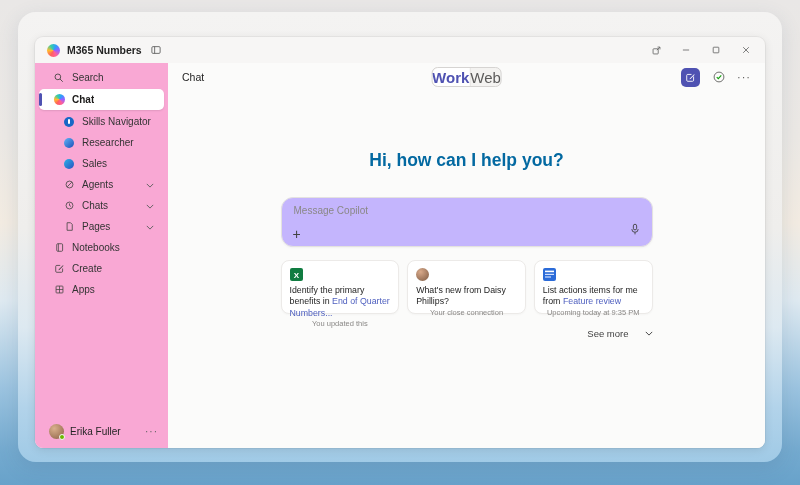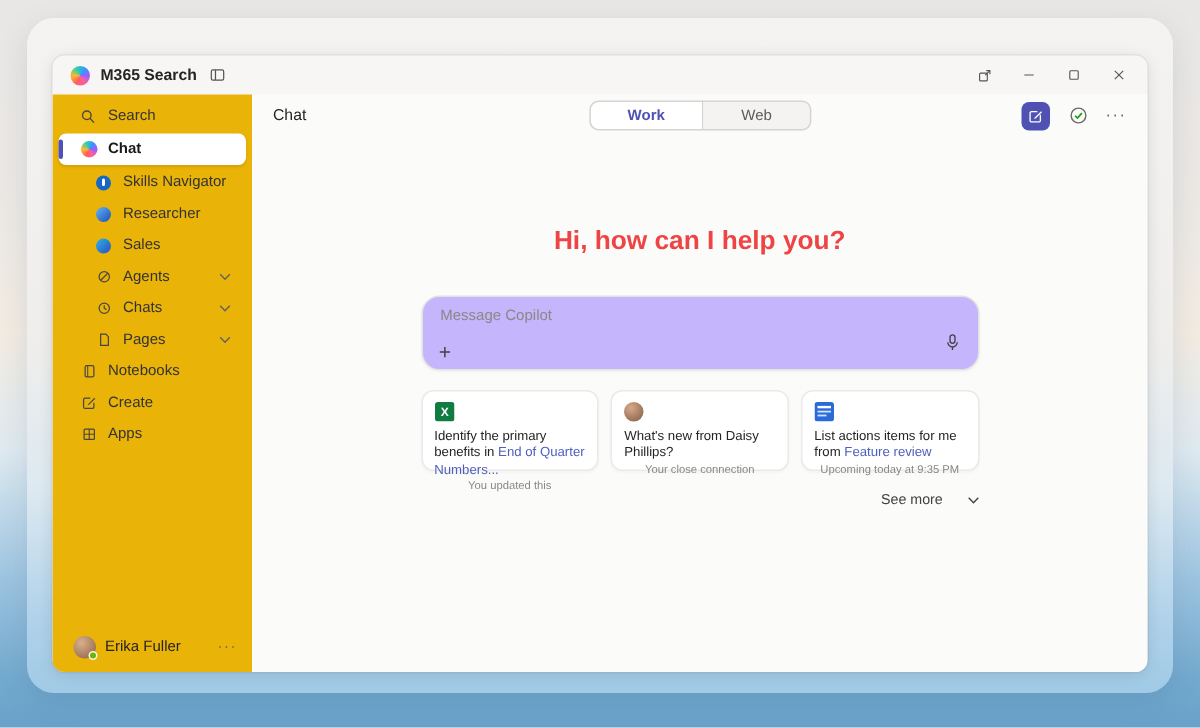--- a/index.html
+++ b/index.html
@@ -39,21 +39,21 @@
   }
   .win-controls { display:flex; align-items:center; gap:16px; }
   .win-btn { width:14px; height:14px; display:flex; align-items:center;
     justify-content:center; color:#555; cursor:default; }
   .icon-svg { display:block; }
 
   .window-body { flex:1; display:flex; min-height:0; }
 
   
   .sidebar {
-    width:133px; flex:0 0 133px; background:#eab308;
+    width:133px; flex:0 0 133px; background:#f9a8d4;
     display:flex; flex-direction:column; padding-top:4px; position:relative;
   }
   .side-item {
     height:19px; display:flex; align-items:center; gap:7px;
     padding:0 10px 0 14px; font-size:10px; color:#333; margin:1px 4px;
     border-radius:5px;
   }
   .side-item .lbl { white-space:nowrap; overflow:hidden; }
   .side-item.nested { padding-left:24px; }
   .side-item .chev { margin-left:auto; color:#616161; }
@@ -94,34 +94,34 @@
   .main-header {
     height:28px; flex:0 0 28px; display:flex; align-items:center;
     padding:0 14px; position:relative;
   }
   .main-title { font-size:10.5px; color:#242424; }
   .toggle {
     position:absolute; left:50%; top:50%; transform:translate(-50%,-50%);
     display:flex; height:20px; border:1px solid #d6d4d2; border-radius:6px;
     overflow:hidden; background:#f4f3f1;
   }
-  .toggle-seg { display:flex; align-items:center; padding:0 25px;
-    font-size:10px; color:#5c5b5a; cursor:default; }
+  .toggle-seg { display:flex; align-items:center; padding:0 0;
+    font-size:15px; color:#5c5b5a; cursor:default; }
   .toggle-seg.active { background:#fff; color:#4f52b2; font-weight:bold;
     border-right:1px solid #d6d4d2; border-radius:6px 0 0 6px; }
   .header-actions { margin-left:auto; display:flex; align-items:center; gap:11px; }
   .newchat-btn { width:19px; height:19px; border-radius:5px; background:#4f52b2;
     display:flex; align-items:center; justify-content:center; }
   .shield { width:15px; height:15px; display:flex; align-items:center;
     justify-content:center; }
   .more-dots { color:#5c5b5a; font-size:11px; letter-spacing:1px; }
 
   .content-col { width:372px; margin:59px auto 0; }
   .greeting { text-align:center; font-size:17.5px; font-weight:bold;
-    color:#ef4444; }
+    color:#0369a1; }
   .composer {
     margin-top:26px; height:50px; background:#c4b5fd; border:1px solid #e4e2e0;
     border-radius:12px; position:relative; box-shadow:0 1px 2px rgba(0,0,0,.04);
   }
   .composer-input {
     position:absolute; left:12px; top:7px; width:250px; border:none;
     outline:none; background:transparent; font-size:10px; color:#333;
     font-family:"Liberation Sans", sans-serif;
   }
   .composer-input::placeholder { color:#8a8886; }
@@ -149,21 +149,21 @@
 </head>
 <body>
 
 <div class="frame-card"></div>
 
 <div class="window">
 
   <div class="titlebar">
     <div class="titlebar-left">
       <span class="copilot-logo"></span>
-      <span class="app-title">M365 Search</span>
+      <span class="app-title">M365 Numbers</span>
       <span class="win-btn">
         <svg class="icon-svg" width="12" height="12" viewBox="0 0 16 16">
             <rect x="2.5" y="3.5" width="11" height="9" rx="1.5" fill="none" stroke="#555" stroke-width="1.1"></rect>
             <line x1="6.2" y1="3.5" x2="6.2" y2="12.5" stroke="#555" stroke-width="1.1"></line>
           </svg>
       </span>
     </div>
     <div class="win-controls">
       <span class="win-btn">
         <svg class="icon-svg" width="11" height="11" viewBox="0 0 16 16">

